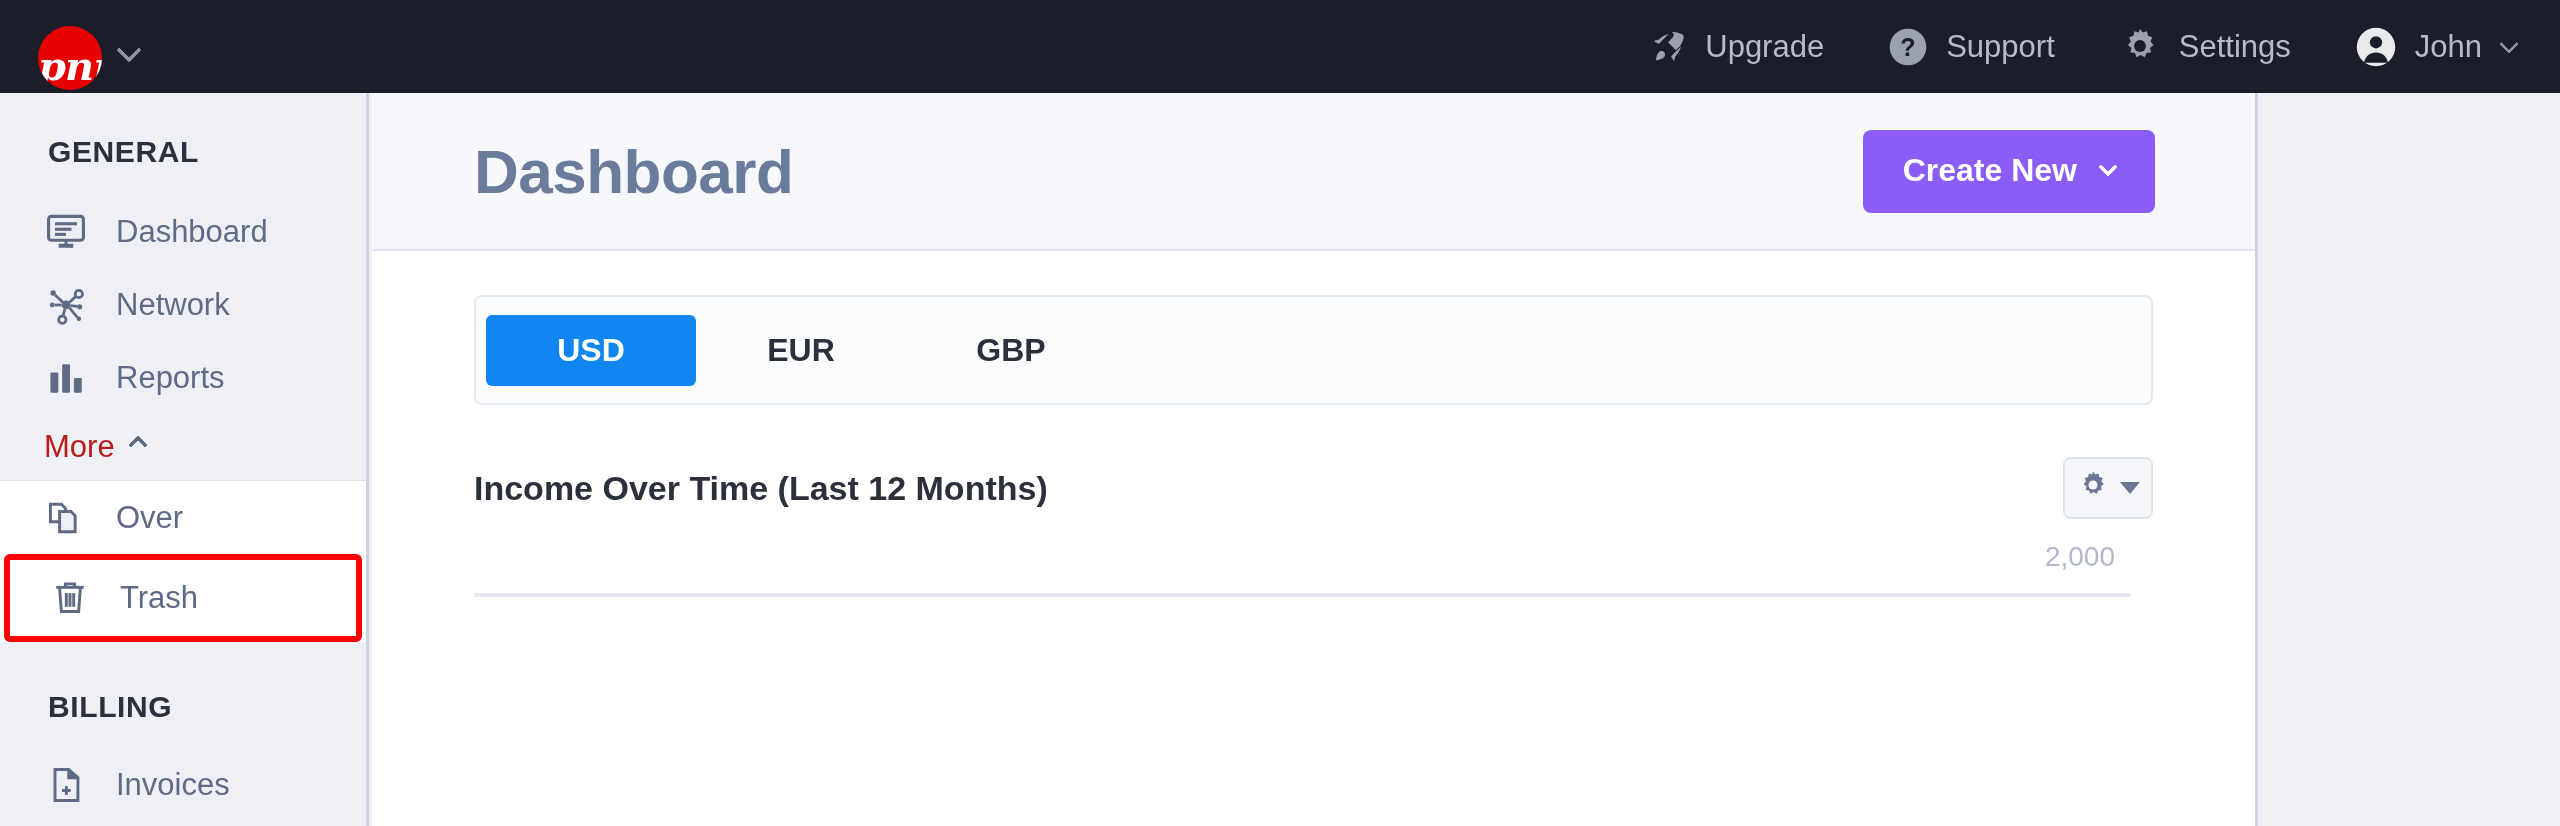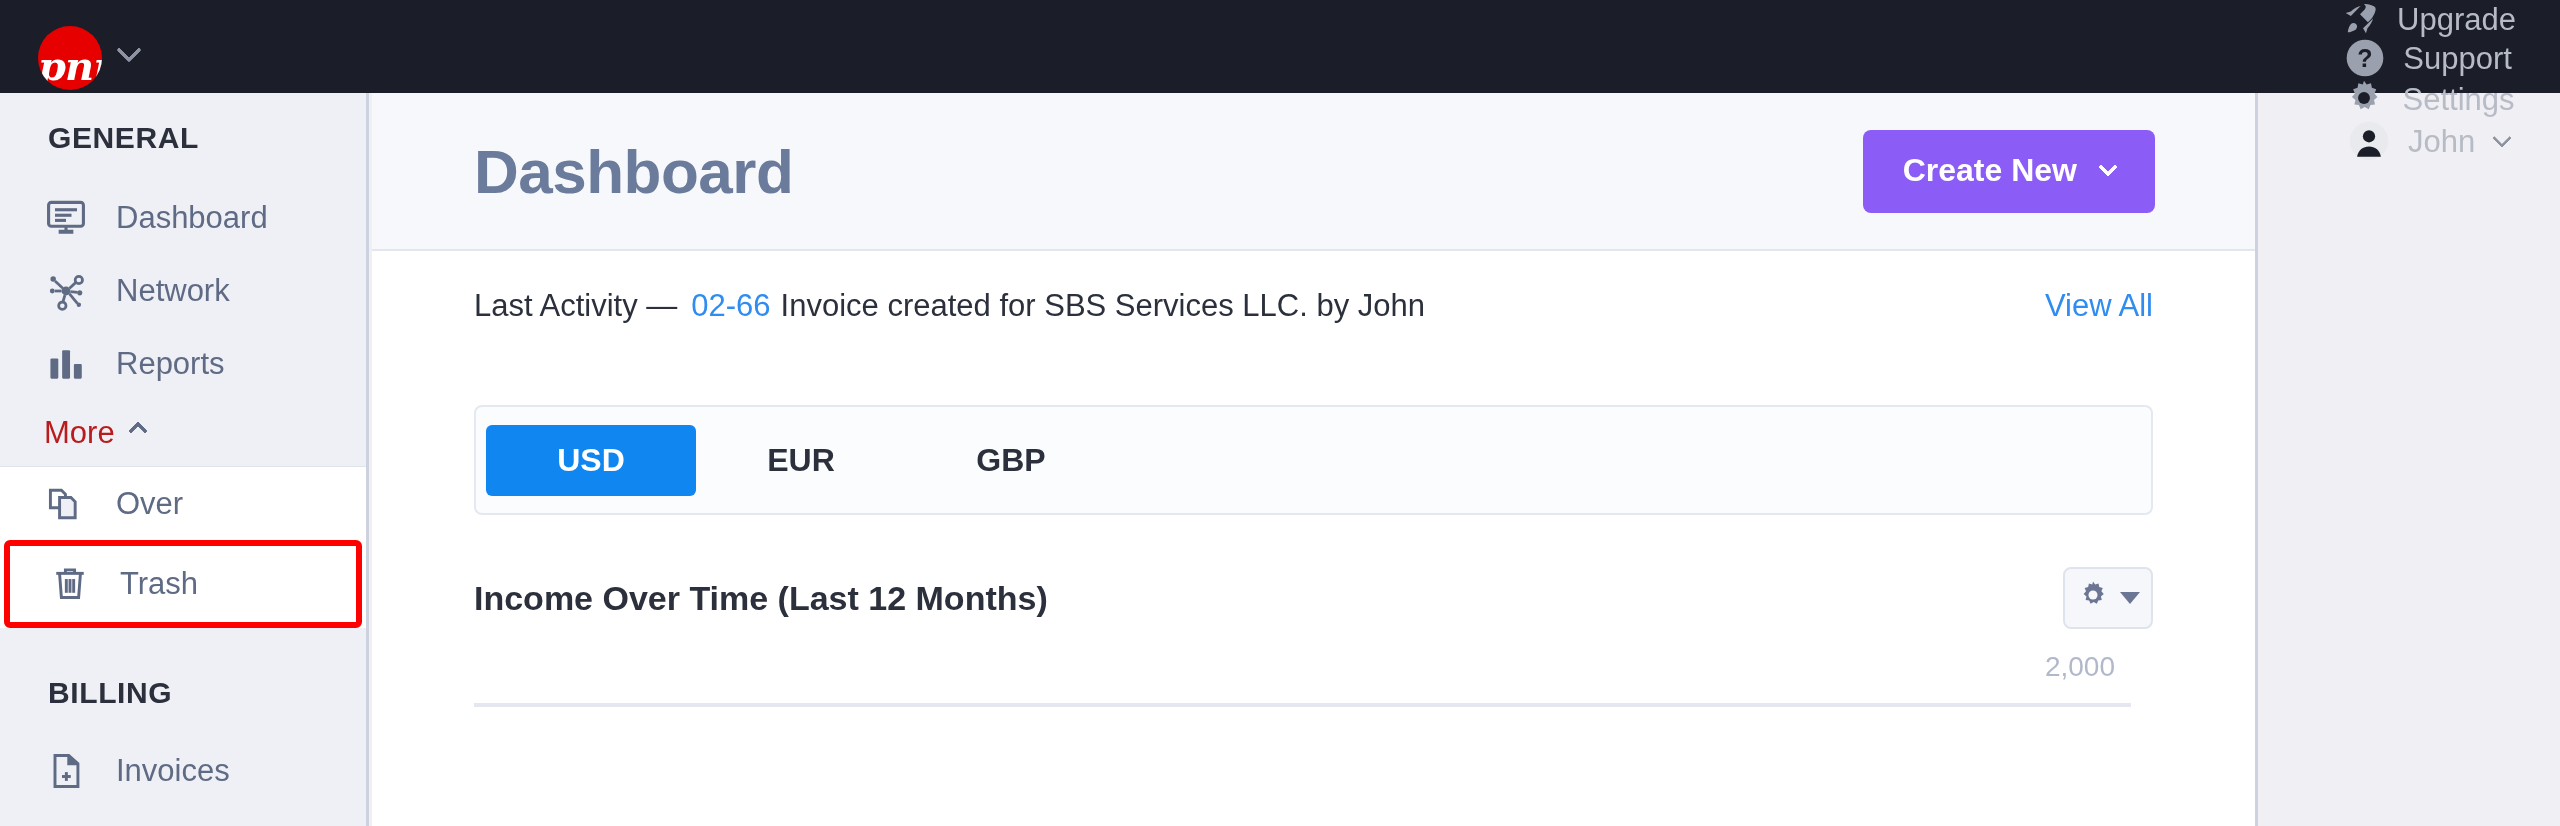--- a/index.html
+++ b/index.html
@@ -43,21 +43,21 @@
     width: 18px; height: 18px;
     border-right: 4px solid #8d93a3;
     border-bottom: 4px solid #8d93a3;
     transform: rotate(45deg);
     border-radius: 2px;
   }
   .caret.up { transform: rotate(-135deg); border-color: #5f6b85; }
 
   #topnav {
     margin-left: auto; margin-right: 44px;
-    display: flex; align-items: center; height: 93px; flex-direction: column;
+    display: flex; align-items: center; height: 93px;
   }
   .topnav-item {
     display: flex; align-items: center;
     color: #b6bbc6; font-size: 31px;
     margin-left: 64px; cursor: pointer;
     white-space: nowrap;
   }
   .topnav-item .ico { margin-right: 18px; display: flex; align-items: center; }
   .topnav-item .ico svg { display: block; }
   .topnav-item .lbl { line-height: 1; }
@@ -68,21 +68,21 @@
     position: absolute; top: 93px; left: 0;
     width: 369px; height: 733px;
     background: #eff0f5;
     border-right: 3px solid #ccd2e0;
   }
   .side-section-label {
     font-size: 30px; font-weight: 700; color: #2b303c;
     letter-spacing: 0.6px;
     padding: 0 0 0 48px;
   }
-  #label-general { padding-top: 28px; }
+  #label-general { padding-top: 42px; }
   .nav-item {
     display: flex; align-items: center;
     height: 73px; padding-left: 44px;
     color: #5f6b85; font-size: 31px;
     cursor: pointer;
   }
   .nav-item .ico {
     width: 48px; margin-right: 24px;
     display: flex; align-items: center; justify-content: flex-start;
   }
@@ -356,26 +356,20 @@
 <div id="main">
 
   <div id="page-header">
     <div id="page-title">Dashboard</div>
     <button id="create-new">
       <span>Create New</span>
       <span class="caret"></span>
     </button>
   </div>
 
-  <div id="activity-row">
-    <span>Last Activity —</span>
-    <span class="act-id">02-66</span>
-    <span>Invoice created for SBS Services LLC. by John</span>
-    <span id="view-all">View All</span>
-  </div>
 
   <div id="currency-tabs">
     <div class="cur-tab active">USD</div>
     <div class="cur-tab">EUR</div>
     <div class="cur-tab">GBP</div>
   </div>
 
   <div id="chart-head">
     <div id="chart-title">Income Over Time (Last 12 Months)</div>
     <div id="chart-gear">

